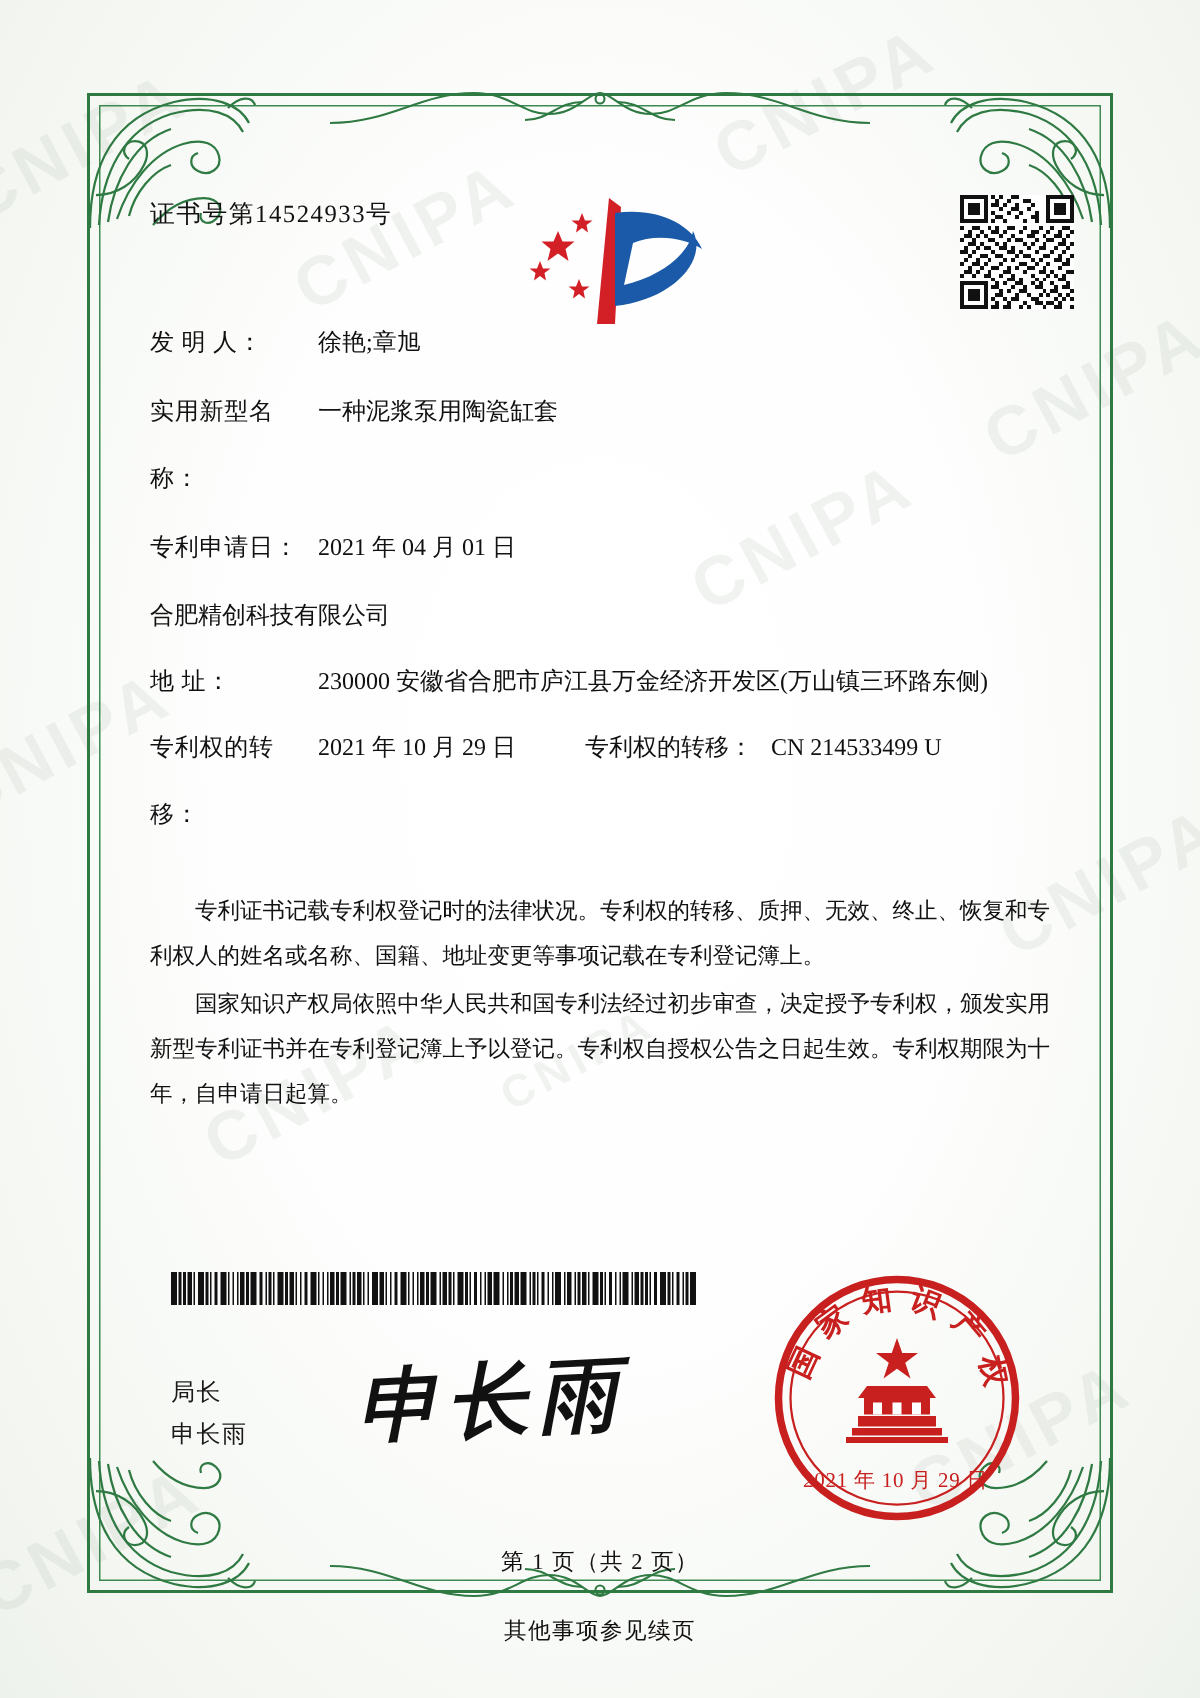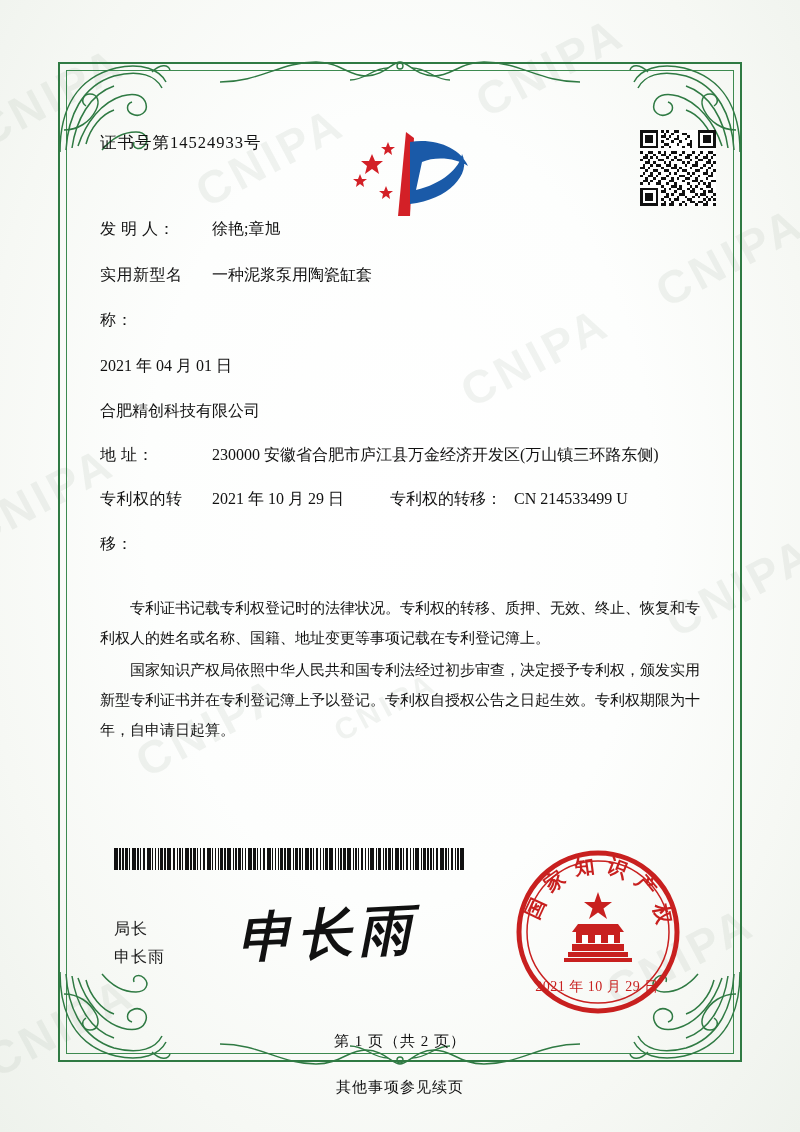--- a/index.html
+++ b/index.html
@@ -583,20 +583,21 @@
         <div class="fvalue">徐艳;章旭</div>
       </div>
 
       <div class="frow">
         <div class="flabel">实用新型名称：</div>
         <div class="fvalue">一种泥浆泵用陶瓷缸套</div>
       </div>
 
 
       <div class="frow">
+        <div class="flabel">专利申请日：</div>
         <div class="fvalue">2021 年 04 月 01 日</div>
       </div>
 
       <div class="frow">
         <div class="fvalue">合肥精创科技有限公司</div>
       </div>
 
       <div class="frow tight" style="margin:6px 0 6px 0;">
         <div class="flabel">地        址：</div>
         <div class="fvalue">230000 安徽省合肥市庐江县万金经济开发区(万山镇三环路东侧)</div>

